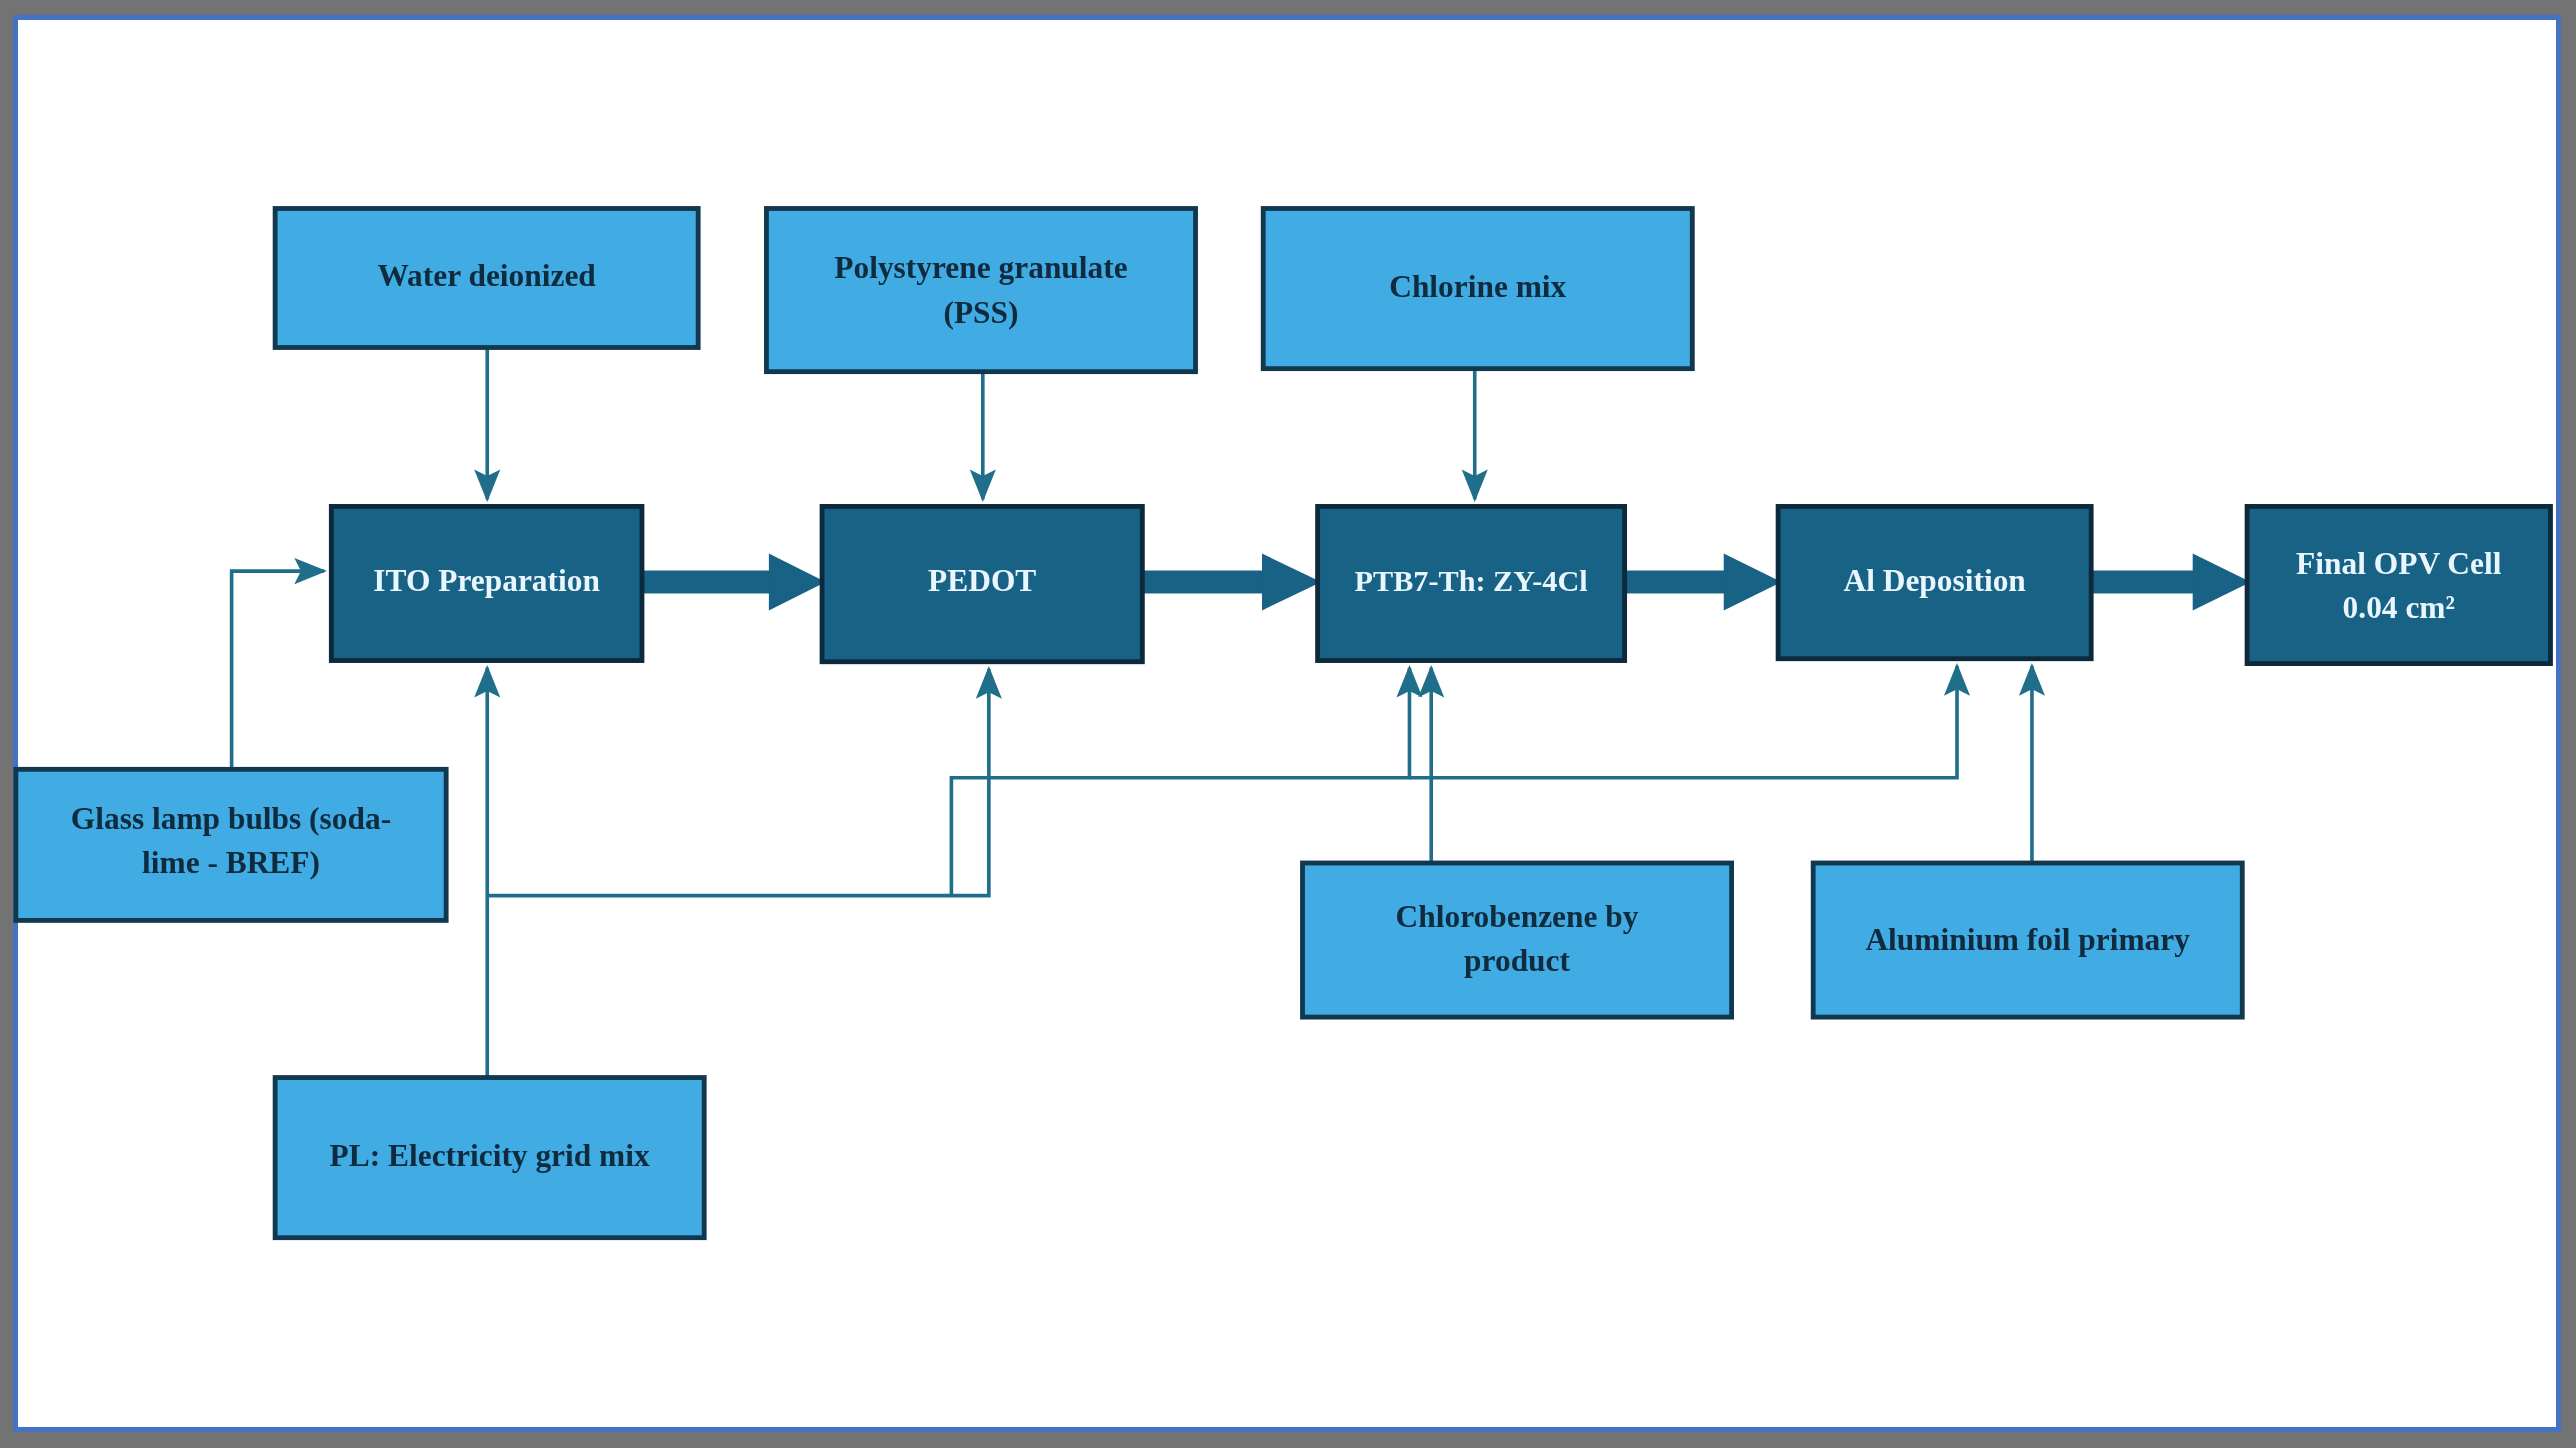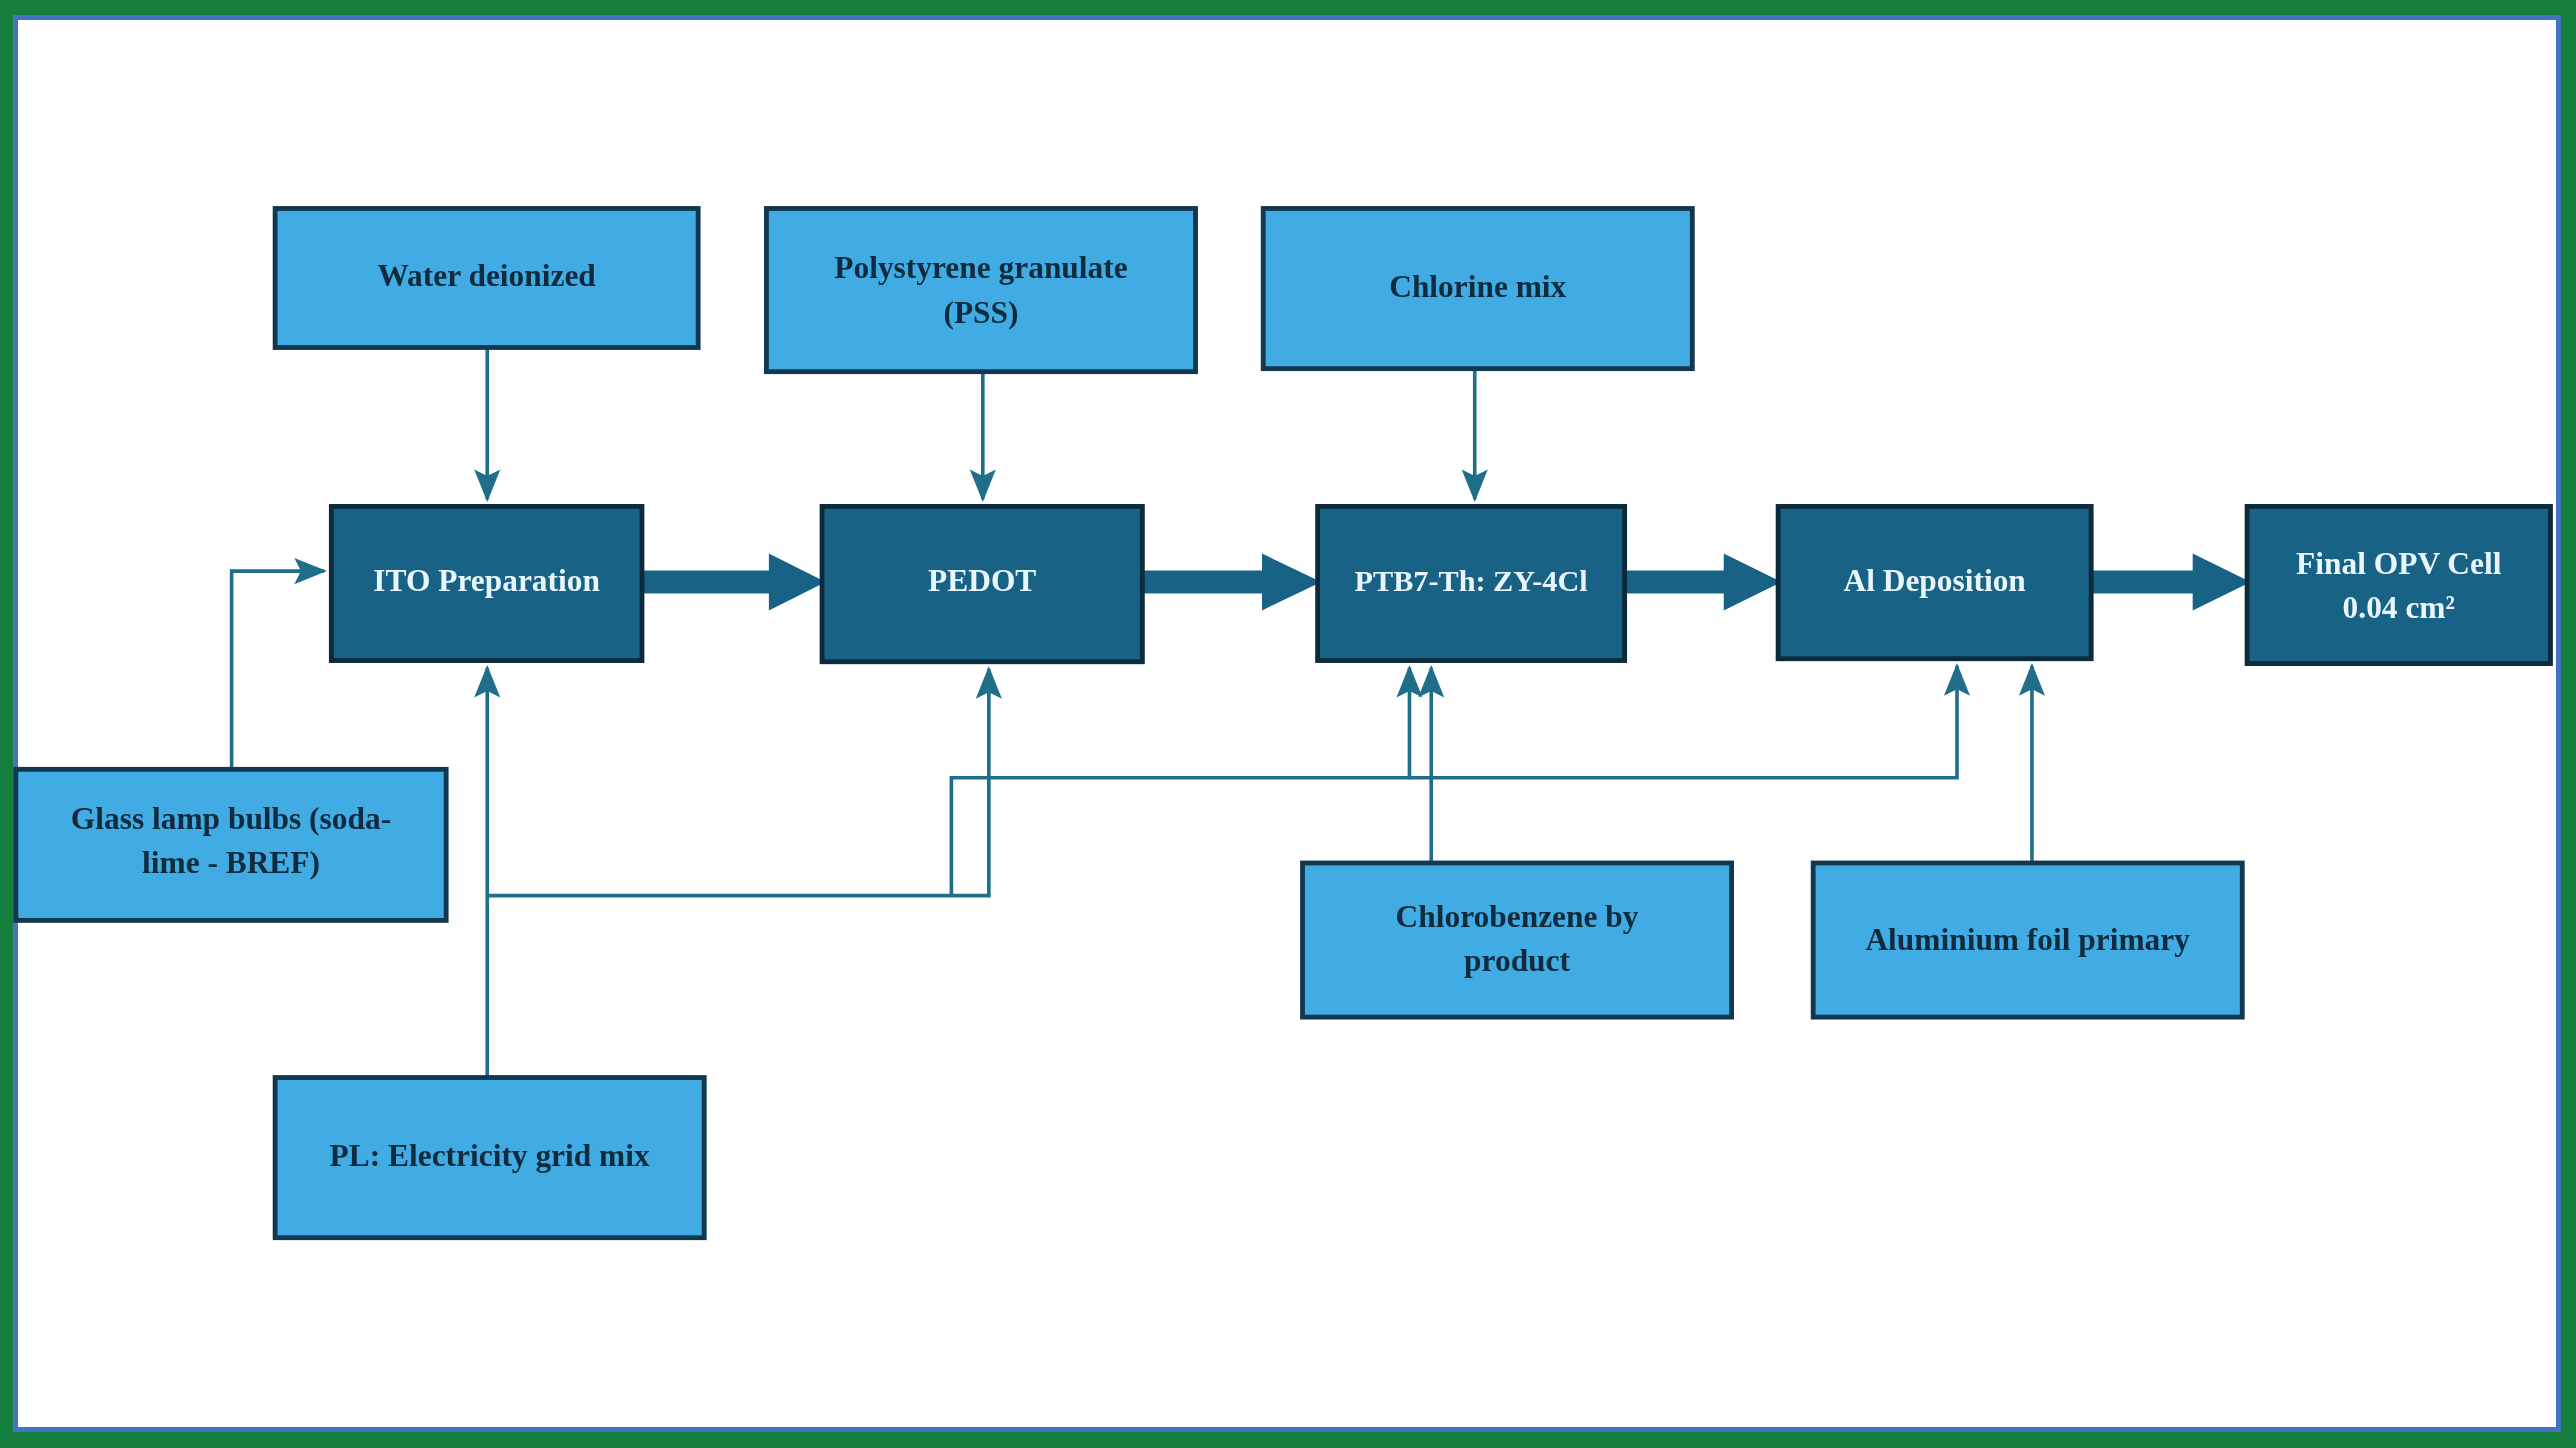--- a/index.html
+++ b/index.html
@@ -1,17 +1,17 @@
 <!DOCTYPE html>
 <html style="font-size:9.7px"><head>
 <meta charset="utf-8">
 <style>
   html,body{margin:0;padding:0;background:#ffffff;}
   body{font-family:"Liberation Serif", serif;}
-  #stage{position:relative;width:2576px;height:1448px;background:#15803d;overflow:hidden;}
+  #stage{position:relative;width:2576px;height:1448px;background:#737373;overflow:hidden;}
   #frame{position:absolute;left:12.7px;top:14.5px;width:2548px;height:1417px;border:5.4px solid #4472C4;box-sizing:border-box;background:#ffffff;}
   #diagram{position:absolute;left:0;top:0;width:2576px;height:1448px;}
   .node-label{
     font-family:"Liberation Serif", serif;
     font-weight:bold;
     text-anchor:middle;
     dominant-baseline:middle;
   }
   .node-label.light{fill:#0f2b3d;}
   .node-label.dark{fill:#eaf6fd;}

